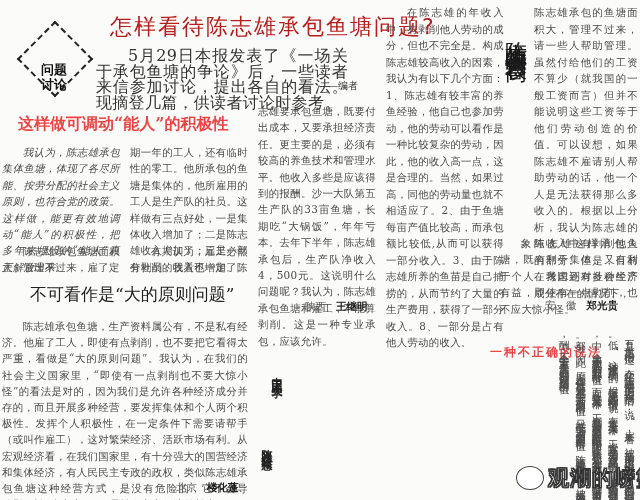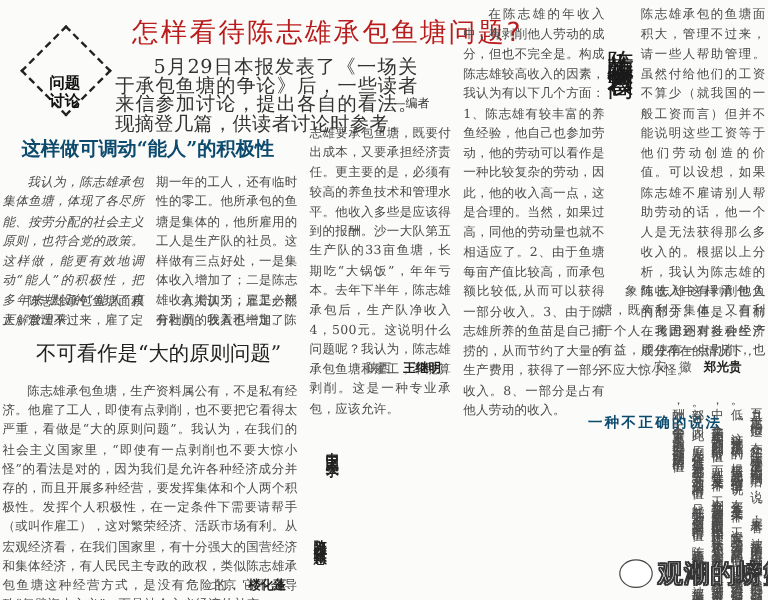--- a/index.html
+++ b/index.html
@@ -4,21 +4,21 @@
 <style>
   html, body { margin: 0; padding: 0; }
   body {
     width: 640px; height: 500px; overflow: hidden; position: relative;
     background: #fbfbf9; color: #3a3a3a;
     font-family: "DejaVu Serif", "Liberation Serif", serif;
   }
   .abs { position: absolute; }
   .txt { font-size: 10.4px; line-height: 16.4px; color: #4a4a4a; letter-spacing: 0.3px; text-align: justify; }
   .indent { text-indent: 2em; }
-  .headline { font-weight: bold; color: #0c4a6e; white-space: nowrap; }
+  .headline { font-weight: bold; color: #ef4444; white-space: nowrap; }
   .byline { font-size: 10.5px; color: #555; white-space: nowrap; }
   .byline b { color: #222; margin-left: 10px; }
   .vtext {
     writing-mode: vertical-rl; font-size: 10.4px; line-height: 16.3px;
     letter-spacing: 1.5px; color: #4a4a4a; text-align: justify;
   }
   .vcol { writing-mode: vertical-rl; }
   .badge { width: 50px; height: 50px; transform: rotate(45deg); border: 2px dashed #222; }
   .badge-text {
     font-size: 13px; font-weight: bold; line-height: 15px; text-align: center; color: #111;

